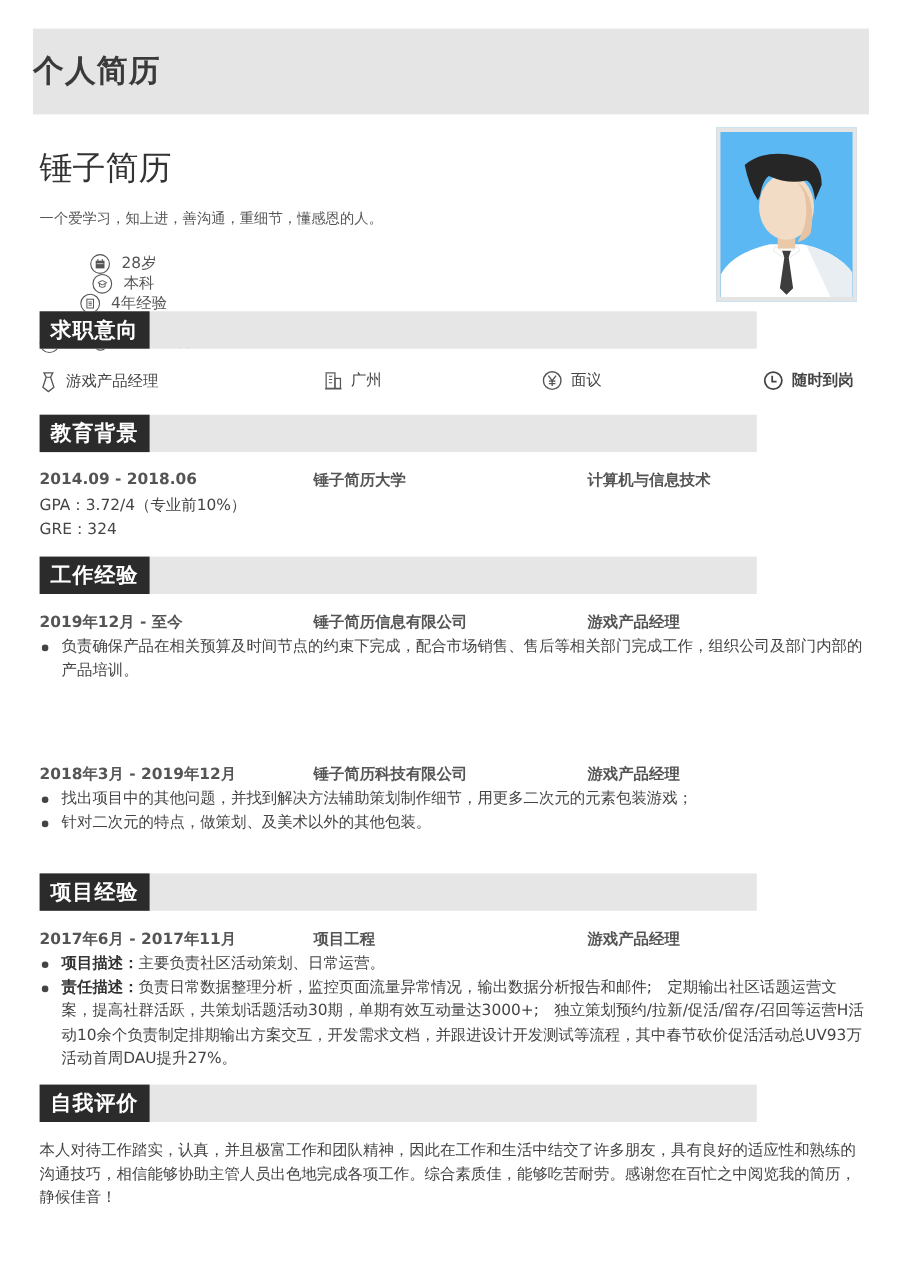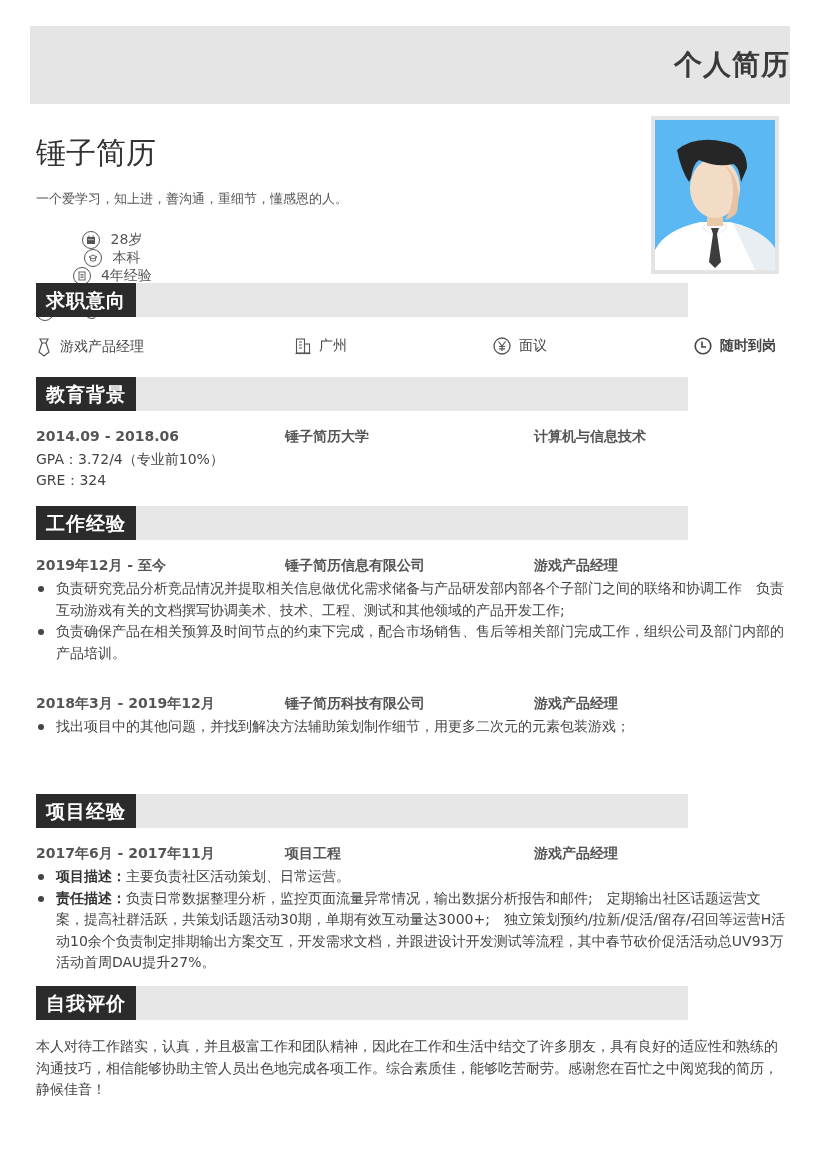--- a/index.html
+++ b/index.html
@@ -1,19 +1,19 @@
 <!DOCTYPE html>
 <html><head>
 <meta charset="utf-8">
 <style>
   * { margin: 0; padding: 0; box-sizing: border-box; }
   html, body { width: 820px; height: 1160px; background: #ffffff; }
   body { font-family: "DejaVu Sans", "Liberation Sans", sans-serif; color: #444; position: relative; overflow: hidden; }
 
-  .top-banner { position: absolute; left: 30px; top: 26px; width: 760px; height: 78px; background: #e5e5e5; display: flex; align-items: center; justify-content: flex-end; }
+  .top-banner { position: absolute; left: 30px; top: 26px; width: 760px; height: 78px; background: #e5e5e5; display: flex; align-items: center; justify-content: flex-start; }
   .top-banner h1 { font-size: 28px; font-weight: bold; color: #3a3a3a; letter-spacing: 1px; }
 
   .name { position: absolute; left: 36px; top: 133px; font-size: 30px; color: #333; font-weight: normal; }
   .motto { position: absolute; left: 36px; top: 190px; font-size: 13px; color: #555; }
   .contacts { position: absolute; left: 36px; top: 231px; display: flex; align-items: center; font-size: 14px; color: #555; flex-direction: column; }
   .contact { display: flex; align-items: center; margin-right: 12px; }
   .cicon { width: 18px; height: 18px; border: 1.3px solid #555; border-radius: 50%; display: inline-flex; align-items: center; justify-content: center; margin-right: 10px; }
   .cicon svg { width: 10px; height: 10px; }
 
   .photo { position: absolute; left: 651px; top: 116px; width: 128px; height: 158px; border: 4px solid #e4e4e4; background: #5bb8f2; overflow: hidden; }
@@ -161,31 +161,31 @@
 
 <div class="section-head" style="top:506px;">
   <div class="label">工作经验</div>
 </div>
 <div class="row3" style="top:557px;">
   <span style="left:0;">2019年12月 - 至今</span>
   <span style="left:249px;">锤子简历信息有限公司</span>
   <span style="left:498px;">游戏产品经理</span>
 </div>
 <ul class="bullets" style="top:578px;">
-  <li>负责研究竞品分析竞品情况并提取相关信息做优化需求储备与产品研发部内部各个子部门之间的联络和协调工作　负责互动游戏有关的文档撰写协调美术、技术、工程、测试和其他领域的产品开发工作;</li>
   <li>负责确保产品在相关预算及时间节点的约束下完成，配合市场销售、售后等相关部门完成工作，组织公司及部门内部的产品培训。</li>
 </ul>
 
 <div class="row3" style="top:695px;">
   <span style="left:0;">2018年3月 - 2019年12月</span>
   <span style="left:249px;">锤子简历科技有限公司</span>
   <span style="left:498px;">游戏产品经理</span>
 </div>
 <ul class="bullets" style="top:716px;">
   <li>找出项目中的其他问题，并找到解决方法辅助策划制作细节，用更多二次元的元素包装游戏；</li>
+  <li>针对二次元的特点，做策划、及美术以外的其他包装。</li>
 </ul>
 
 <div class="section-head" style="top:794px;">
   <div class="label">项目经验</div>
 </div>
 <div class="row3" style="top:845px;">
   <span style="left:0;">2017年6月 - 2017年11月</span>
   <span style="left:249px;">项目工程</span>
   <span style="left:498px;">游戏产品经理</span>
 </div>

